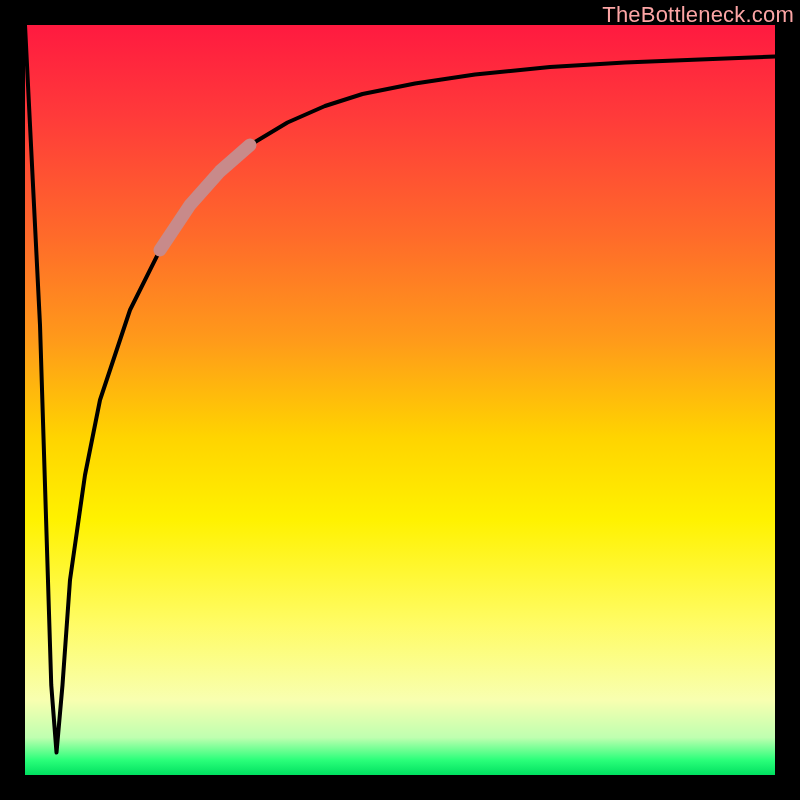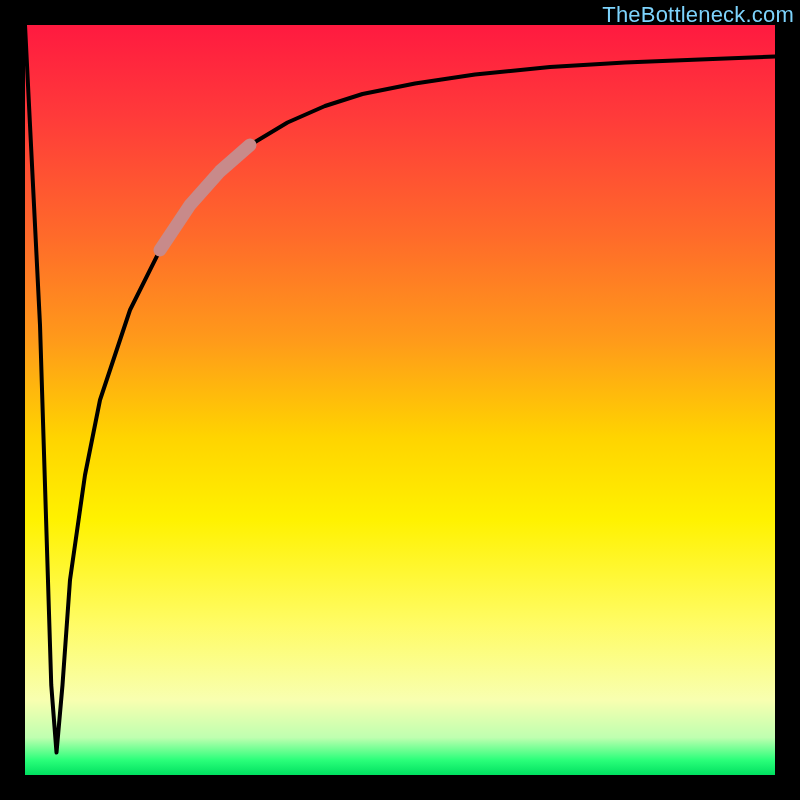--- a/index.html
+++ b/index.html
@@ -43,21 +43,21 @@
     left: 0;
     top: 0;
     width: 750px;
     height: 750px;
     overflow: visible;
   }
   .watermark {
     position: absolute;
     top: 2px;
     right: 6px;
-    color: #7dd3fc;
+    color: #fca5a5;
     font-size: 22px;
     letter-spacing: 0.2px;
     user-select: none;
   }
 </style>
 </head>
 <body>
 
 <div class="frame">
   <div class="plot-area">

